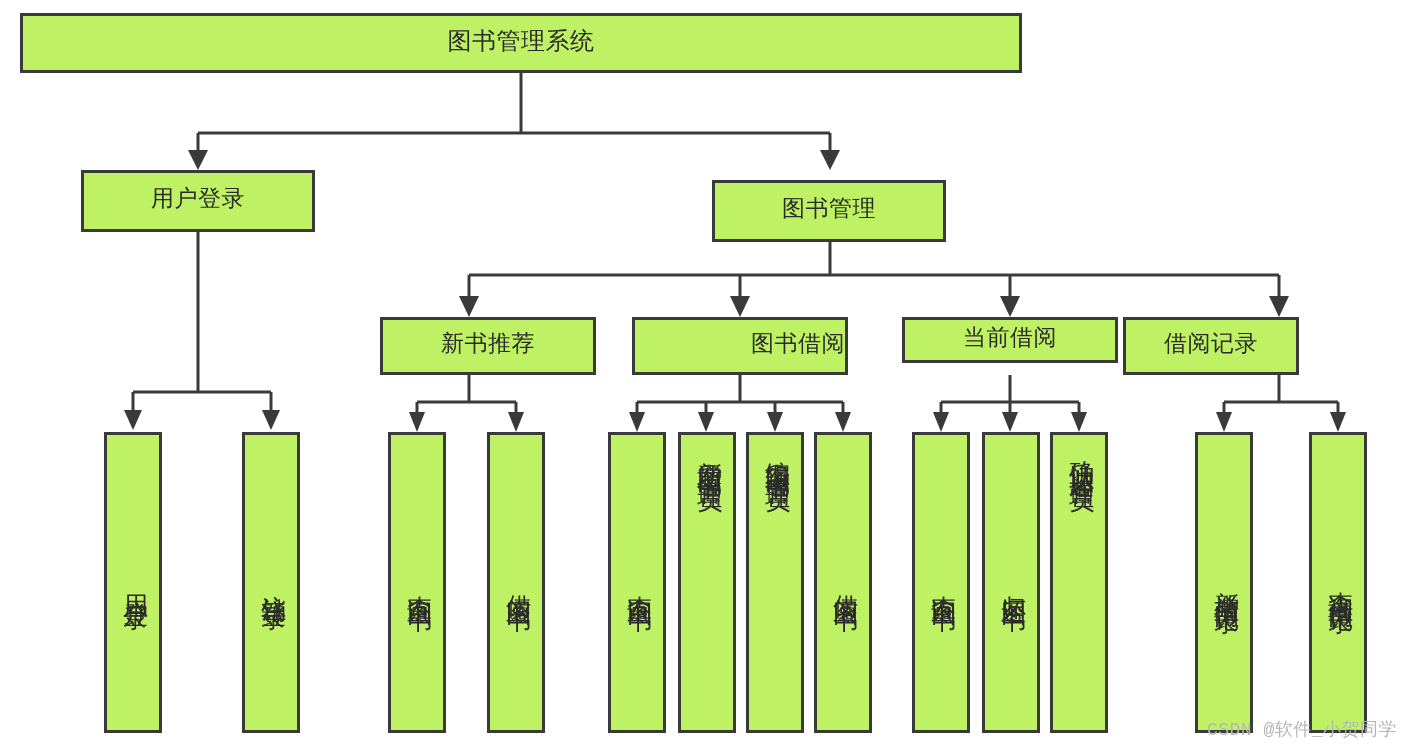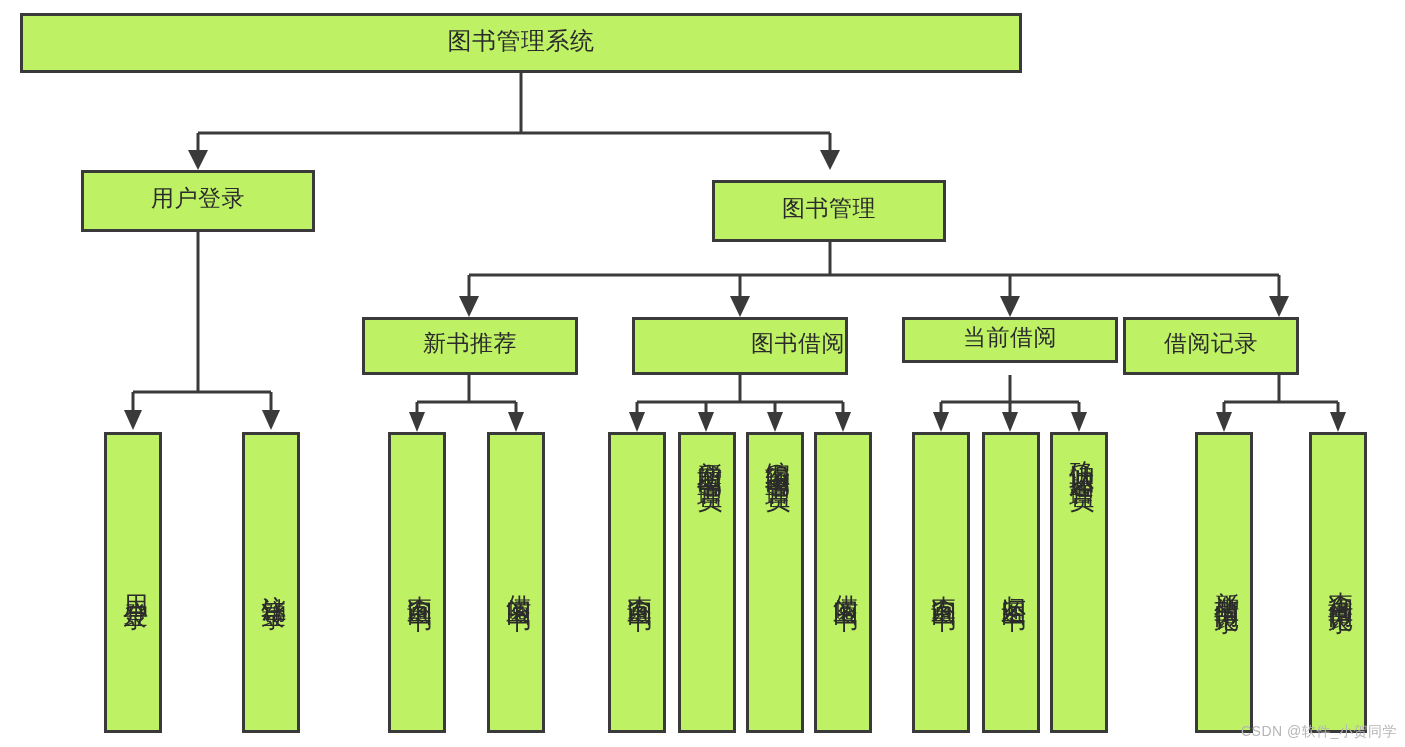--- a/index.html
+++ b/index.html
@@ -85,26 +85,26 @@
   .node.vert.centered {
     align-items: center;
     padding-top: 0;
   }
 
   
   #watermark {
     position: absolute;
     right: 8px;
     bottom: 6px;
-    font-size: 14px;
+    font-size: 18px;
     color: #b6b6b6;
     letter-spacing: 0.5px;
     white-space: nowrap;
     z-index: 5;
-    font-family: Liberation Sans, sans-serif;
+    font-family: Liberation Mono, monospace;
   }
 </style>
 </head>
 <body>
 
 <div id="canvas">
 
   <svg id="wires" viewBox="0 0 1405 747" width="1405" height="747">
 
     <line x1="521" y1="73" x2="521" y2="133"></line>
@@ -174,21 +174,21 @@
   </div>
 
   <div class="node horiz" style="left:81px; top:170px; width:234px; height:62px;">
     <span class="label">用户登录</span>
   </div>
 
   <div class="node horiz" style="left:712px; top:170px; width:234px; height:62px;margin-top:10px;">
     <span class="label">图书管理</span>
   </div>
 
-  <div class="node horiz" style="left:362px; top:317px; width:216px; height:58px;">
+  <div class="node horiz" style="left:380px; top:317px; width:216px; height:58px;">
     <span class="label">新书推荐</span>
   </div>
 
   <div class="node horiz" style="left:632px; top:317px; width:216px; height:58px;justify-content:flex-end;">
     <span class="label">图书借阅</span>
   </div>
 
   <div class="node horiz" style="left:902px; top:317px; width:216px; height:46px;">
     <span class="label">当前借阅</span>
   </div>

